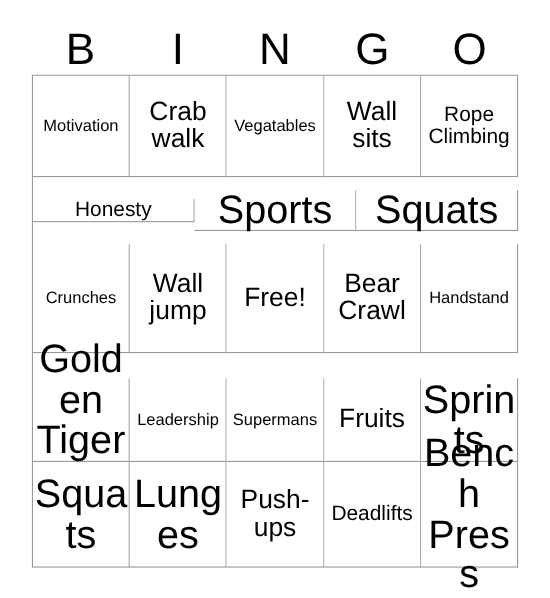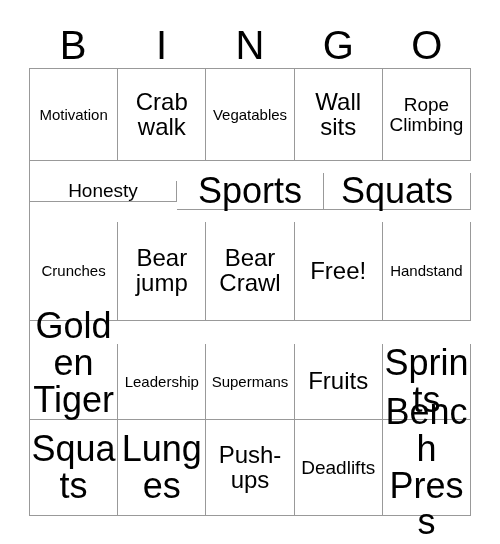--- a/index.html
+++ b/index.html
@@ -136,27 +136,27 @@
       <div class="cell">
           <span class="cell-text fs-xl">Squats</span>
         </div>
     </div>
 
     <div class="grid-row r3">
       <div class="cell">
           <span class="cell-text fs-sm">Crunches</span>
         </div>
       <div class="cell">
-          <span class="cell-text fs-xxl">Bear jump</span>
+          <span class="cell-text fs-xxl">Wall jump</span>
+        </div>
+      <div class="cell">
+          <span class="cell-text fs-xxl">Free!</span>
         </div>
       <div class="cell">
           <span class="cell-text fs-xxl">Bear Crawl</span>
-        </div>
-      <div class="cell">
-          <span class="cell-text fs-xxl">Free!</span>
         </div>
       <div class="cell">
           <span class="cell-text fs-sm">Handstand</span>
         </div>
     </div>
 
     <div class="grid-row r4">
       <div class="cell">
           <span class="cell-text fs-xl">Golden Tigers</span>
         </div>

